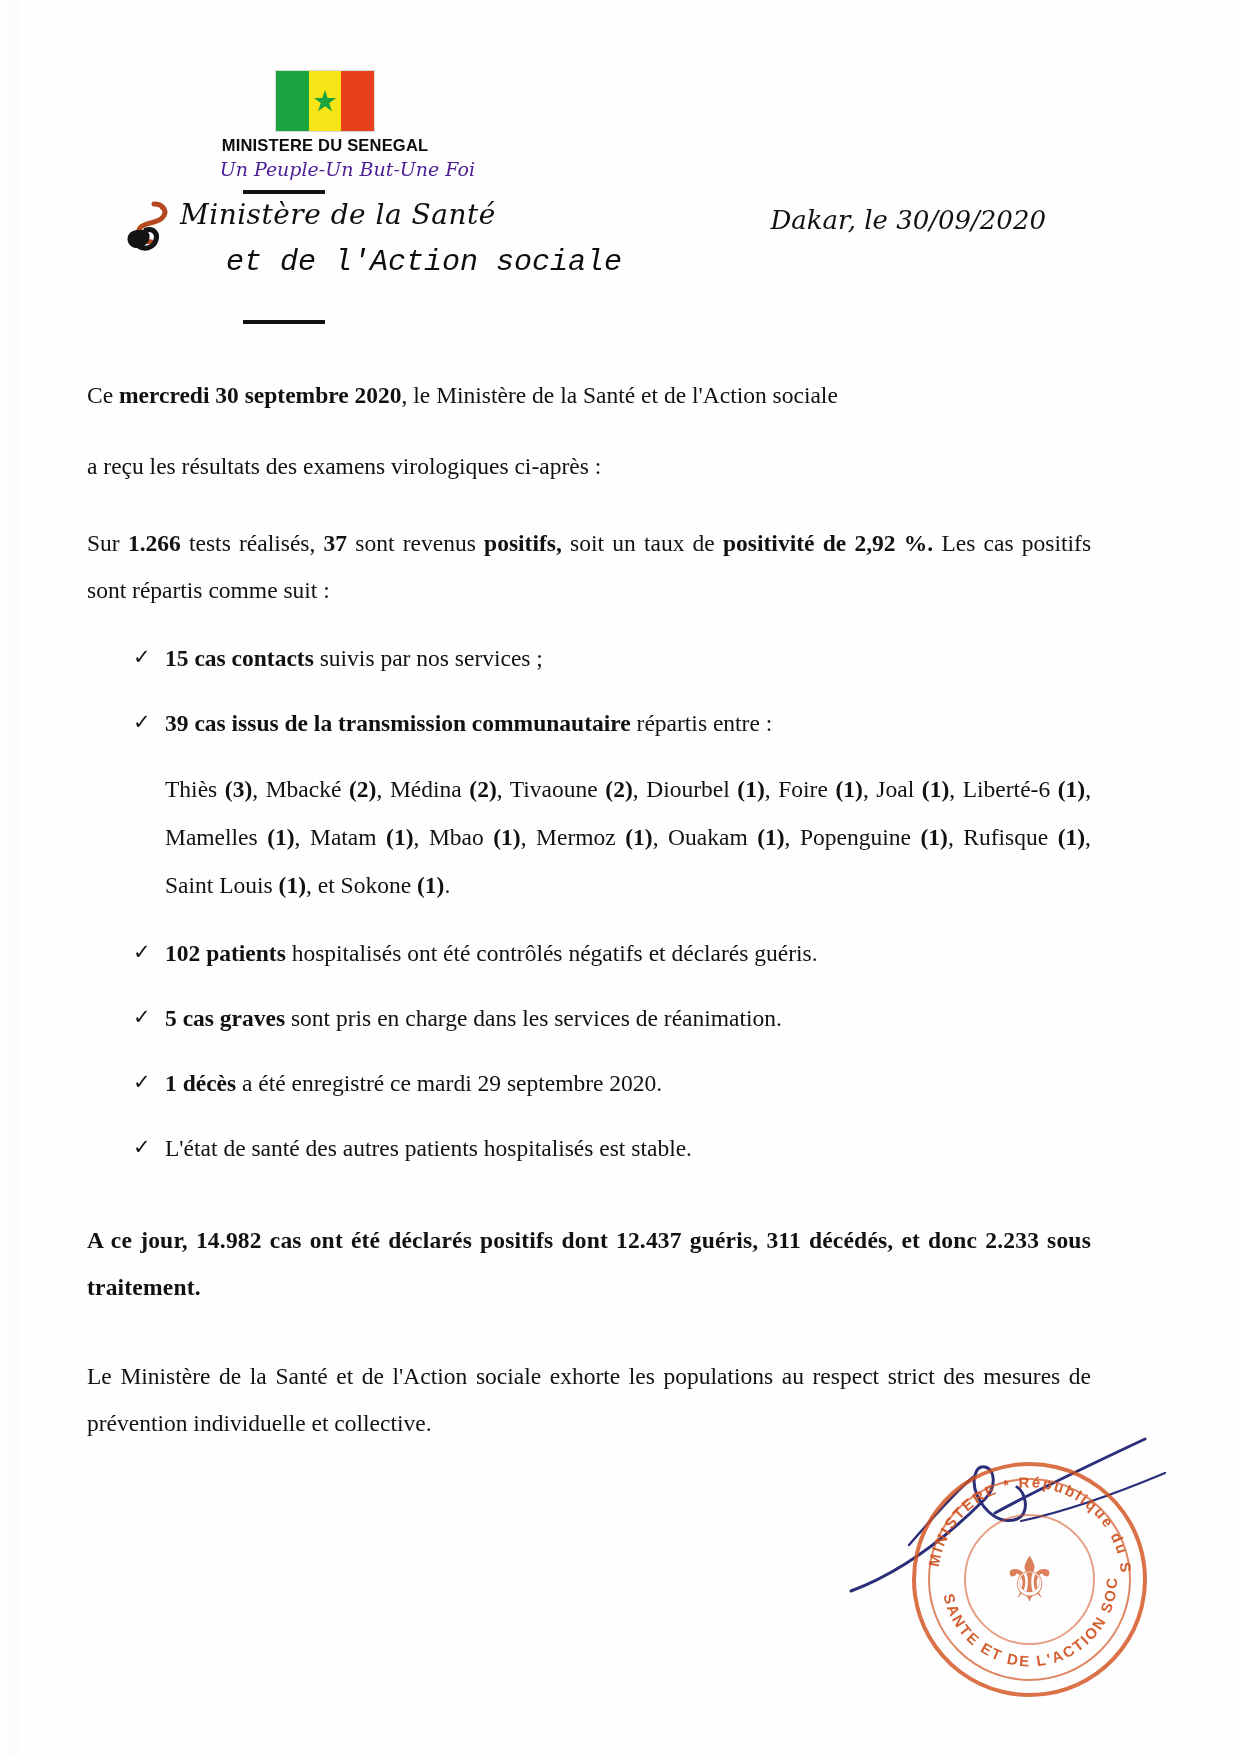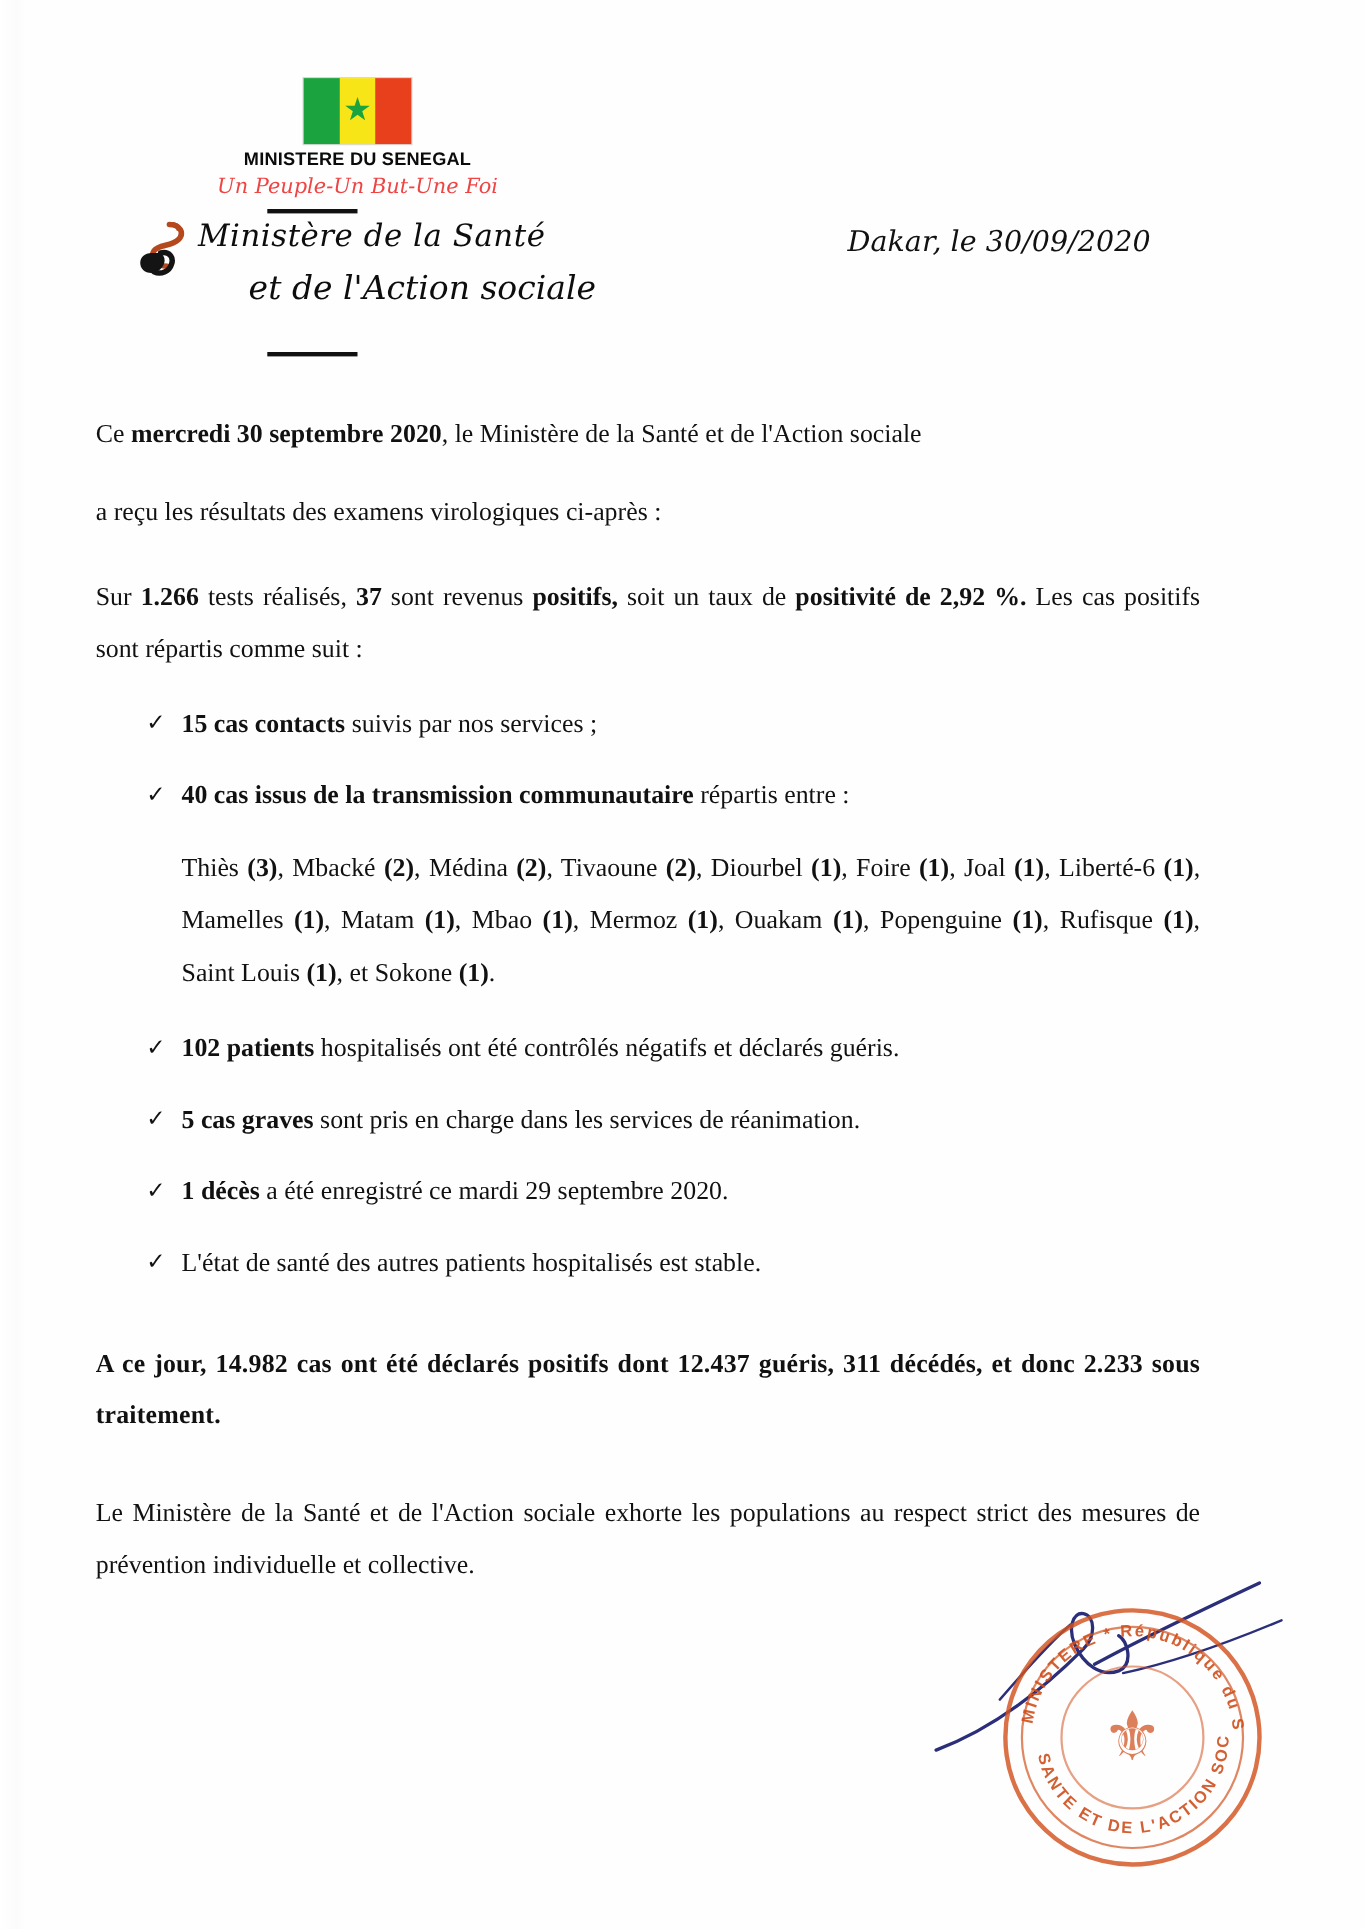--- a/index.html
+++ b/index.html
@@ -60,22 +60,23 @@
     font-size: 16.5px;
     letter-spacing: 0.2px;
     color: #0b0b0b;
     white-space: nowrap;
   }
   .motto {
     font-family: "DejaVu Serif", serif;
     font-style: italic;
     font-size: 19px;
     margin-top: 3px;
-    color: #ef4444;
+    color: #4c1d95;
     white-space: nowrap;
+    text-align: right;
   }
   .rule-top {
     position: absolute;
     left: 243px;
     top: 190px;
     width: 82px;
     height: 4px;
     background: #111;
   }
   .rule-bottom {
@@ -99,21 +100,21 @@
     top: 198px;
     width: 520px;
   }
   .ministry-l1, .ministry-l2 {
     font-family: "DejaVu Serif", serif;
     font-style: italic;
     color: #0d0d0d;
     white-space: nowrap;
   }
   .ministry-l1 { font-size: 28px; letter-spacing: 0.5px; }
-  .ministry-l2 { font-size: 30px; margin-top: 14px; margin-left: 46px; }
+  .ministry-l2 { font-size: 30px; margin-top: 14px; margin-left: 46px; font-family: Liberation Mono, monospace; }
   .dateline {
     position: absolute;
     right: 195px;
     top: 205px;
     font-family: "DejaVu Serif", serif;
     font-style: italic;
     font-size: 26px;
     color: #111;
     white-space: nowrap;
   }
@@ -308,21 +309,21 @@
       <b>2,92 %.</b><span> Les cas positifs sont répartis comme suit :</span>
     </div>
 
     <ul class="checks">
       <li>
         <span class="tick">✓</span>
         <b>15 cas contacts</b><span> suivis par nos services ;</span>
       </li>
       <li>
         <span class="tick">✓</span>
-        <b>40 cas issus de la transmission communautaire</b><span> répartis entre :</span>
+        <b>39 cas issus de la transmission communautaire</b><span> répartis entre :</span>
       </li>
     </ul>
 
     <div class="locality-block">
       <span id="locality-list"><span>Thiès </span><b>(3)</b><span>, </span><span>Mbacké </span><b>(2)</b><span>, </span><span>Médina </span><b>(2)</b><span>, </span><span>Tivaoune </span><b>(2)</b><span>, </span><span>Diourbel </span><b>(1)</b><span>, </span><span>Foire </span><b>(1)</b><span>, </span><span>Joal </span><b>(1)</b><span>, </span><span>Liberté-6 </span><b>(1)</b><span>, </span><span>Mamelles </span><b>(1)</b><span>, </span><span>Matam </span><b>(1)</b><span>, </span><span>Mbao </span><b>(1)</b><span>, </span><span>Mermoz </span><b>(1)</b><span>, </span><span>Ouakam </span><b>(1)</b><span>, </span><span>Popenguine </span><b>(1)</b><span>, </span><span>Rufisque </span><b>(1)</b><span>, </span><span>Saint Louis </span><b>(1)</b><span>, </span><span>et Sokone </span><b>(1)</b><span>.</span></span>
     </div>
 
     <ul class="checks">
       <li>
         <span class="tick">✓</span>

